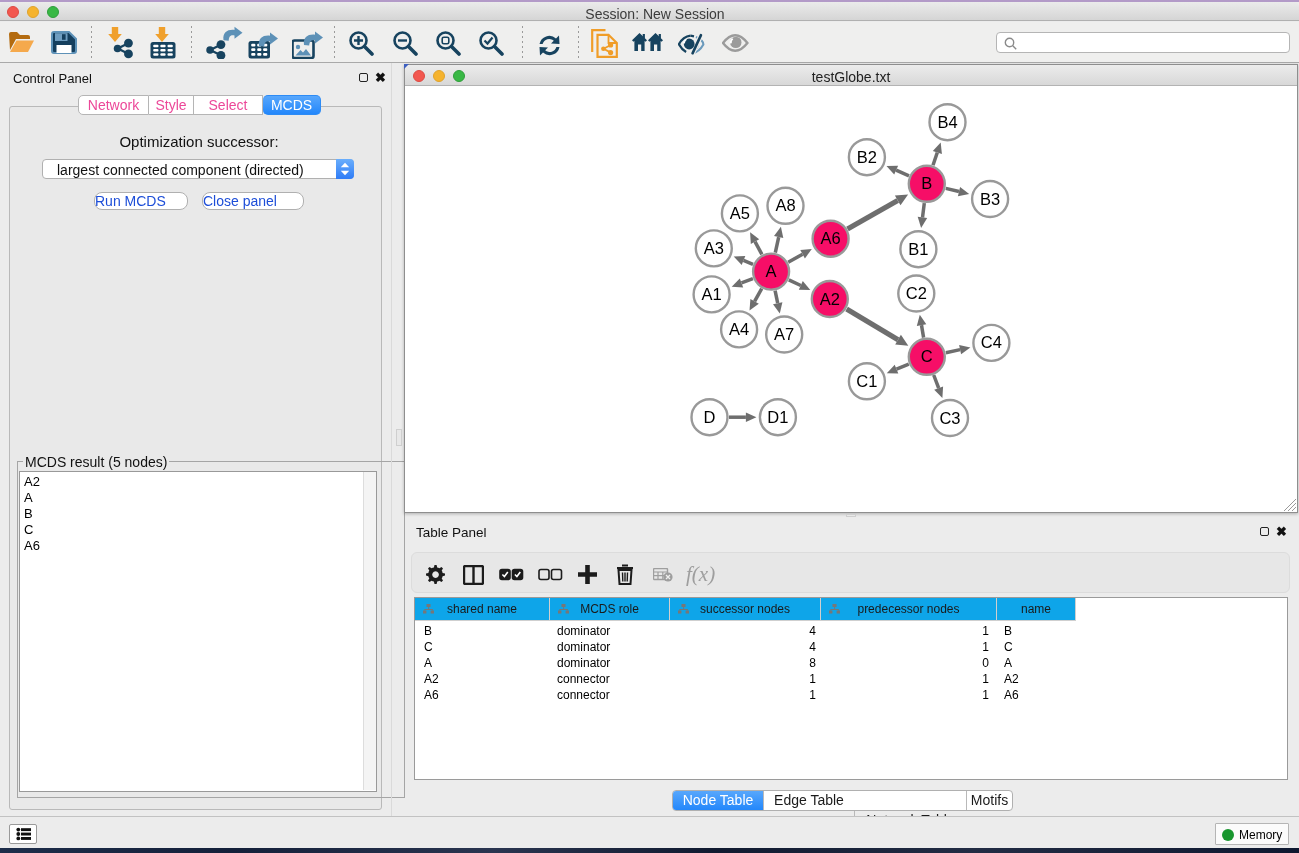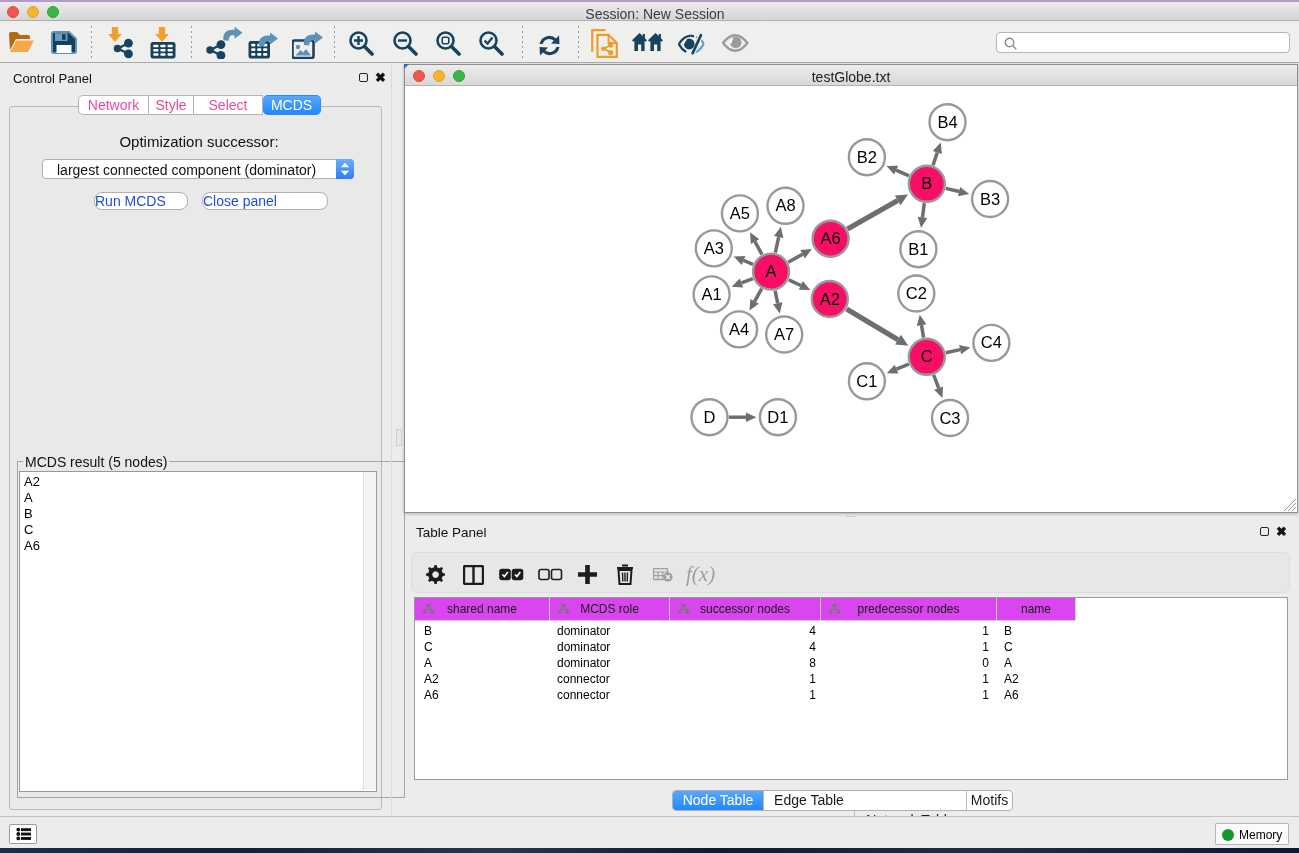--- a/index.html
+++ b/index.html
@@ -63,21 +63,21 @@
 #grip { position:absolute; right:1px; bottom:1px; }
 
 
 #tp-title { position:absolute; left:416px; top:525px; font-size:13.5px; color:#111; }
 #tp-float { position:absolute; left:1260px; top:527px; width:9px; height:9px; border:1.5px solid #222; border-radius:2px; }
 #tp-close { position:absolute; left:1276px; top:524px; font-size:13px; font-weight:bold; color:#111; }
 #tp-toolbar { position:absolute; left:411px; top:552px; width:879px; height:41px;
   background:#e7e7e7; border:1px solid #dcdcdc; border-radius:6px; }
 #tbl { position:absolute; left:414px; top:597px; width:874px; height:183px; background:#fff;
   border:1px solid #9a9a9a; font-size:12px; color:#000; }
-#tbl .hdr { position:absolute; top:0; height:23px; background:#d946ef; border-right:1px solid #cfcfcf;
+#tbl .hdr { position:absolute; top:0; height:23px; background:#0ea5e9; border-right:1px solid #cfcfcf;
   border-bottom:1px solid #cfcfcf; }
 #tbl .hdr span { position:absolute; top:4px; width:100%; text-align:center; font-size:12px; color:#1a1a1a; }
 .cell { position:absolute; height:16px; line-height:16px; }
 .num { text-align:right; }
 #bot-tabs { position:absolute; left:672px; top:790px; height:21px; display:flex;
   border:1px solid #b0b0b0; border-radius:4px; background:#fff; }
 .btab { height:19px; line-height:19px; font-size:14px; color:#1a1a1a; text-align:center; }
 .btab + .btab { border-left:1px solid #b9b9b9; }
 .btab.sel { background:linear-gradient(#58a7fc,#2387fb); color:#fff; border-radius:3px 0 0 3px; }
 
@@ -247,28 +247,28 @@
 <div id="cp-close">✖</div>
 <div id="cp-box"></div>
 <div id="cp-tabs">
   <div class="cptab first" style="width:71px;">Network</div>
   <div class="cptab" style="width:45px;">Style</div>
   <div class="cptab" style="width:69px;">Select</div>
   <div class="cptab sel" style="width:58px;">MCDS</div>
 </div>
 <div id="opt-label">Optimization successor:</div>
 <div id="dropdown">
-  <div class="txt">largest connected component (dominator)</div>
+  <div class="txt">largest connected component (directed)</div>
   <div class="spin"><svg width="18" height="20" viewBox="0 0 18 20">
         <path d="M4.8 8.2 L9 3.8 L13.2 8.2 Z" fill="#fff"></path>
         <path d="M4.8 11.8 L9 16.2 L13.2 11.8 Z" fill="#fff"></path>
       </svg></div>
 </div>
 <div class="btn" style="left:94px; top:192px; width:94px;">Run MCDS</div>
-<div class="btn" style="left:202px; top:192px; width:126px;">Close panel</div>
+<div class="btn" style="left:202px; top:192px; width:102px;">Close panel</div>
 <div id="fieldset">
   <legend>MCDS result (5 nodes)</legend>
   <div id="mcds-list">
     <div class="it">A2</div>
       <div class="it">A</div>
       <div class="it">B</div>
       <div class="it">C</div>
       <div class="it">A6</div>
     <div class="scroll"></div>
   </div>

